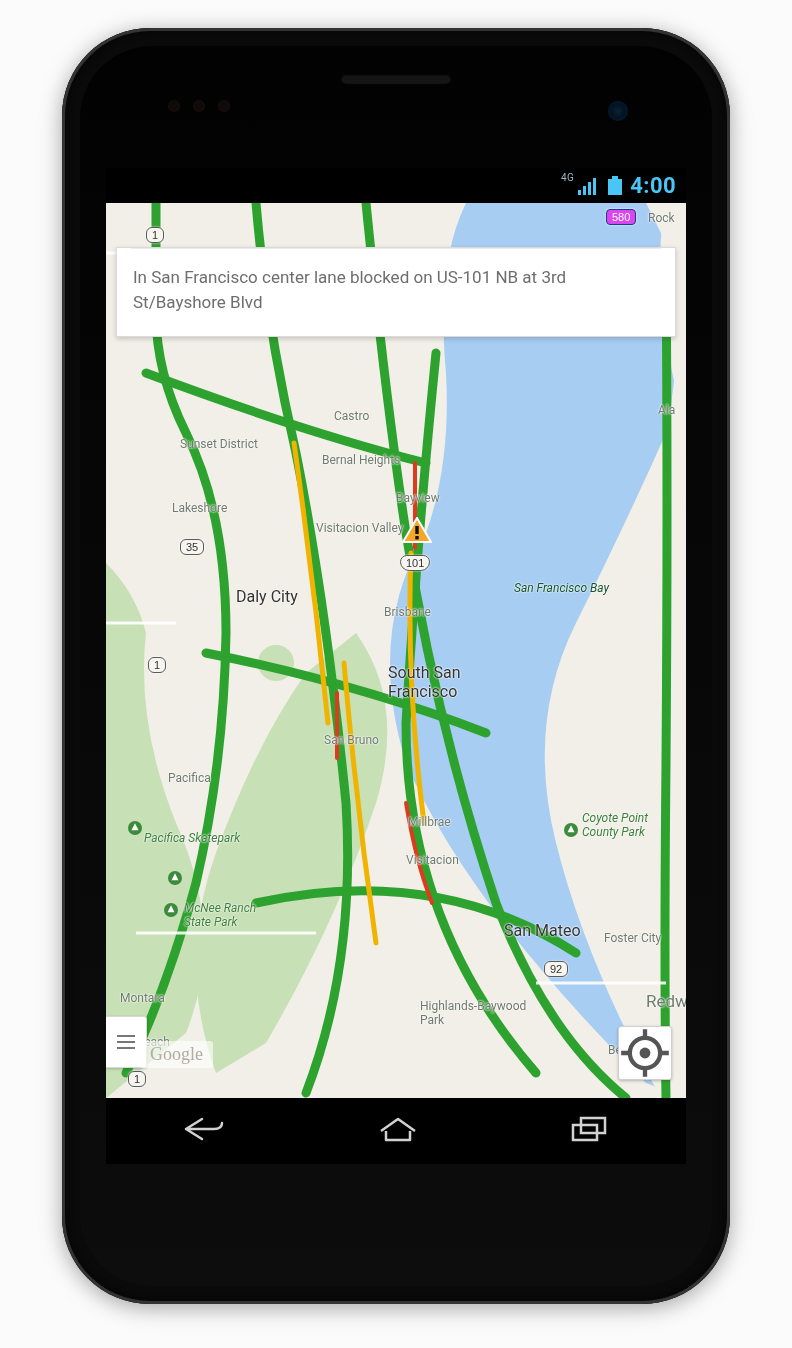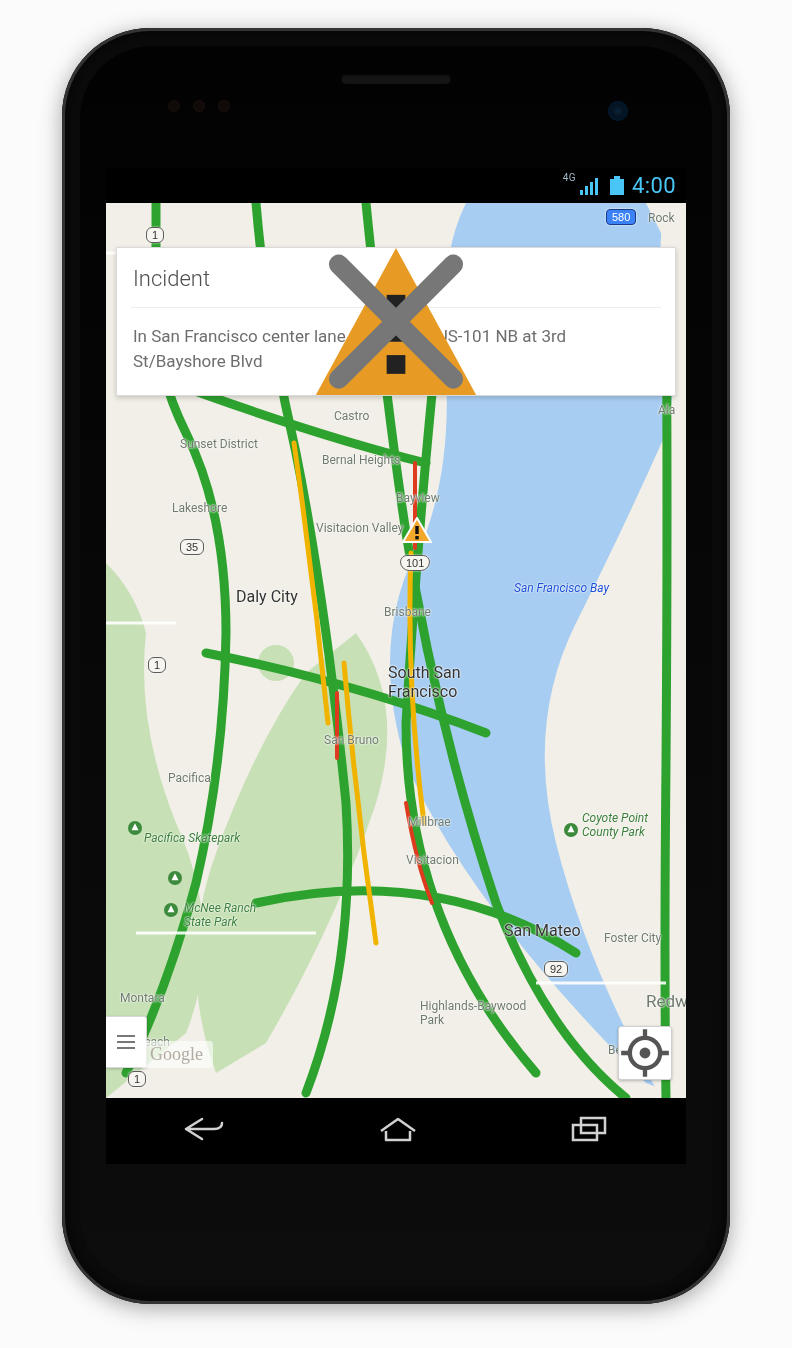--- a/index.html
+++ b/index.html
@@ -5,21 +5,21 @@
 html,body{margin:0;padding:0;width:792px;height:1348px;background:#fbfbfb;font-family:Roboto,Arial,sans-serif;overflow:hidden}
 .phone{position:absolute;left:62px;top:28px;width:668px;height:1276px;background:#0b0b0b;border-radius:88px;box-shadow:0 4px 22px rgba(0,0,0,.35),inset 0 0 0 3px #333,inset 0 0 18px #000}
 .bezel{position:absolute;left:18px;top:18px;right:18px;bottom:18px;border-radius:72px;background:linear-gradient(#020202,#0d0d0d)}
 .speaker{position:absolute;top:46px;left:50%;transform:translateX(-50%);width:110px;height:10px;border-radius:6px;background:#151515;box-shadow:inset 0 1px 2px #000}
 .cam{position:absolute;top:73px;right:102px;width:20px;height:20px;border-radius:50%;background:radial-gradient(#0a233a,#000);box-shadow:inset 0 0 4px #002a52}
 .leds{position:absolute;top:72px;left:106px;display:flex;gap:13px}
 .leds div{width:12px;height:12px;border-radius:50%;background:#100a09;box-shadow:inset 0 0 3px #1e120e}
 .screen{position:absolute;top:140px;left:44px;right:44px;bottom:140px;background:#000;overflow:hidden}
 
 .status{position:absolute;top:0;left:0;right:0;height:35px;background:#000;color:#49c6f5;display:flex;justify-content:flex-end;align-items:center;gap:8px;padding:0 10px;font-size:22px;letter-spacing:.4px}
-.thin{font-weight:400}
+.thin{font-weight:700}
 .fourg{font-size:10px;color:#9db8c6;margin-right:-4px;align-self:flex-start;margin-top:4px}
 .sig{display:inline-block;height:18px;position:relative;width:22px}
 .sig i{position:absolute;bottom:0;width:3px;background:#49c6f5}
 .sig i:nth-child(1){left:0;height:5px}
 .sig i:nth-child(2){left:5px;height:9px}
 .sig i:nth-child(3){left:10px;height:13px}
 .sig i:nth-child(4){left:15px;height:17px}
 .batt{display:inline-block;width:14px;height:19px;position:relative}
 .batt::before{content:"";position:absolute;top:0;left:4px;width:6px;height:3px;background:#49c6f5}
 .batt::after{content:"";position:absolute;top:3px;left:0;width:14px;height:16px;background:#49c6f5;box-shadow:inset 0 0 0 2px #49c6f5}
@@ -32,21 +32,21 @@
 .map svg{position:absolute;inset:0;width:100%;height:100%}
 .fab{position:absolute;right:14px;bottom:18px;width:52px;height:52px;background:#fff;border:1px solid #cfcfcf;border-radius:3px;display:flex;align-items:center;justify-content:center;box-shadow:0 1px 3px rgba(0,0,0,.25)}
 .menu{position:absolute;left:0;bottom:30px;width:40px;height:50px;background:#fff;border:1px solid #d8d8d8;border-left:none;border-radius:0 3px 3px 0;display:flex;align-items:center;justify-content:center;box-shadow:0 1px 3px rgba(0,0,0,.2)}
 .menu span{display:block;width:18px;height:2px;background:#777;position:relative}
 .menu span::before,.menu span::after{content:"";position:absolute;left:0;right:0;height:2px;background:#777}
 .menu span::before{top:-6px}.menu span::after{top:6px}
 .attr{position:absolute;left:34px;bottom:30px;color:#b1aba2;font-size:18px;font-family:Georgia,serif;background:rgba(255,255,255,.6);padding:3px 10px;border-radius:3px}
 
 .lbl{position:absolute;color:#707b6f;font-size:12px;white-space:nowrap;text-shadow:0 0 2px #fff,0 0 2px #fff}
 .lbl.city{color:#333;font-size:16px}
-.lbl.water{color:#1d4ed8;font-style:italic}
+.lbl.water{color:#14532d;font-style:italic}
 .lbl.park{color:#3b7f3b}
 .shield{position:absolute;color:#333;background:#f7f5f0;border:1.5px solid #5a5a5a;border-radius:6px;padding:1px 5px;font-size:11px;font-weight:500;font-family:Arial;box-shadow:0 0 2px #fff}
 .tree{position:absolute;width:13px;height:13px;display:flex;align-items:center;justify-content:center;color:#fff;font-size:10px}
 .tree svg{width:14px;height:14px}
 
 .marker{position:absolute;width:30px;height:28px}
 .marker svg{width:100%;height:100%}
 
 .card{position:absolute;top:44px;left:10px;right:10px;background:#fff;border:1px solid #dadada;box-shadow:0 2px 5px rgba(0,0,0,.18);padding:0}
 .card-head{display:flex;align-items:center;gap:14px;padding:18px 16px 16px}
@@ -122,21 +122,21 @@
     </g>
 
     <g stroke="#fff" stroke-width="3" fill="none" opacity=".9">
       <path d="M0 50 H130"></path>
             <path d="M0 420 H70"></path>
             <path d="M30 730 H210"></path>
             <path d="M430 780 H560"></path>
     </g>
    </svg>
 
-   <div class="shield" style="left:500px;top:6px;background:#3b82f6;color:#fff;border-color:#1a3a8a;border-radius:4px">580</div>
+   <div class="shield" style="left:500px;top:6px;background:#d946ef;color:#fff;border-color:#1a3a8a;border-radius:4px">580</div>
 
    <div class="lbl" style="left:74px;top:234px">Sunset District</div>
    <div class="lbl" style="left:228px;top:206px">Castro</div>
    <div class="lbl" style="left:216px;top:250px">Bernal Heights</div>
    <div class="lbl" style="left:66px;top:298px">Lakeshore</div>
    <div class="lbl" style="left:290px;top:288px">Bayview</div>
    <div class="lbl" style="left:210px;top:318px">Visitacion Valley</div>
    <div class="lbl city" style="left:130px;top:384px">Daly City</div>
    <div class="lbl" style="left:278px;top:402px">Brisbane</div>
    <div class="lbl city" style="left:282px;top:460px;white-space:pre;">South San
@@ -208,33 +208,20 @@
    <div class="attr">Google</div>
    <div class="fab">
      <svg width="26" height="26" viewBox="0 0 24 24">
             <circle cx="12" cy="12" r="7" fill="none" stroke="#555" stroke-width="2"></circle>
             <circle cx="12" cy="12" r="2.5" fill="#555"></circle>
             <path d="M12 1v4M12 19v4M1 12h4M19 12h4" stroke="#555" stroke-width="2"></path>
           </svg>
    </div>
 
    <div class="card">
-    <div class="card-head">
-      <svg class="warn" viewBox="0 0 24 22">
-              <path d="M12 0 L24 22 H0 Z" fill="#e89b24"></path>
-              <rect x="10.6" y="7" width="2.8" height="7" fill="#222"></rect>
-              <rect x="10.6" y="16" width="2.8" height="2.8" fill="#222"></rect>
-            </svg>
-      <div class="card-title">Incident</div>
-      <div class="close">
-        <svg width="18" height="18" viewBox="0 0 18 18">
-                <path d="M2 2 L16 16 M16 2 L2 16" stroke="#777" stroke-width="2.4" stroke-linecap="round"></path>
-              </svg>
-      </div>
-    </div>
     <hr>
     <div class="card-body">In San Francisco center lane blocked on US-101 NB at 3rd St/Bayshore Blvd</div>
    </div>
   </div>
 
   <div class="nav">
    <div class="nbtn"><svg width="44" height="28" viewBox="0 0 44 28">
             <path d="M20 4 L4 14 L20 24 M4 14 H32 Q40 14 40 8" fill="none" stroke="#ddd" stroke-width="2.5" stroke-linejoin="round" stroke-linecap="round"></path>
           </svg></div>
    <div class="nbtn"><svg width="42" height="28" viewBox="0 0 42 28">

